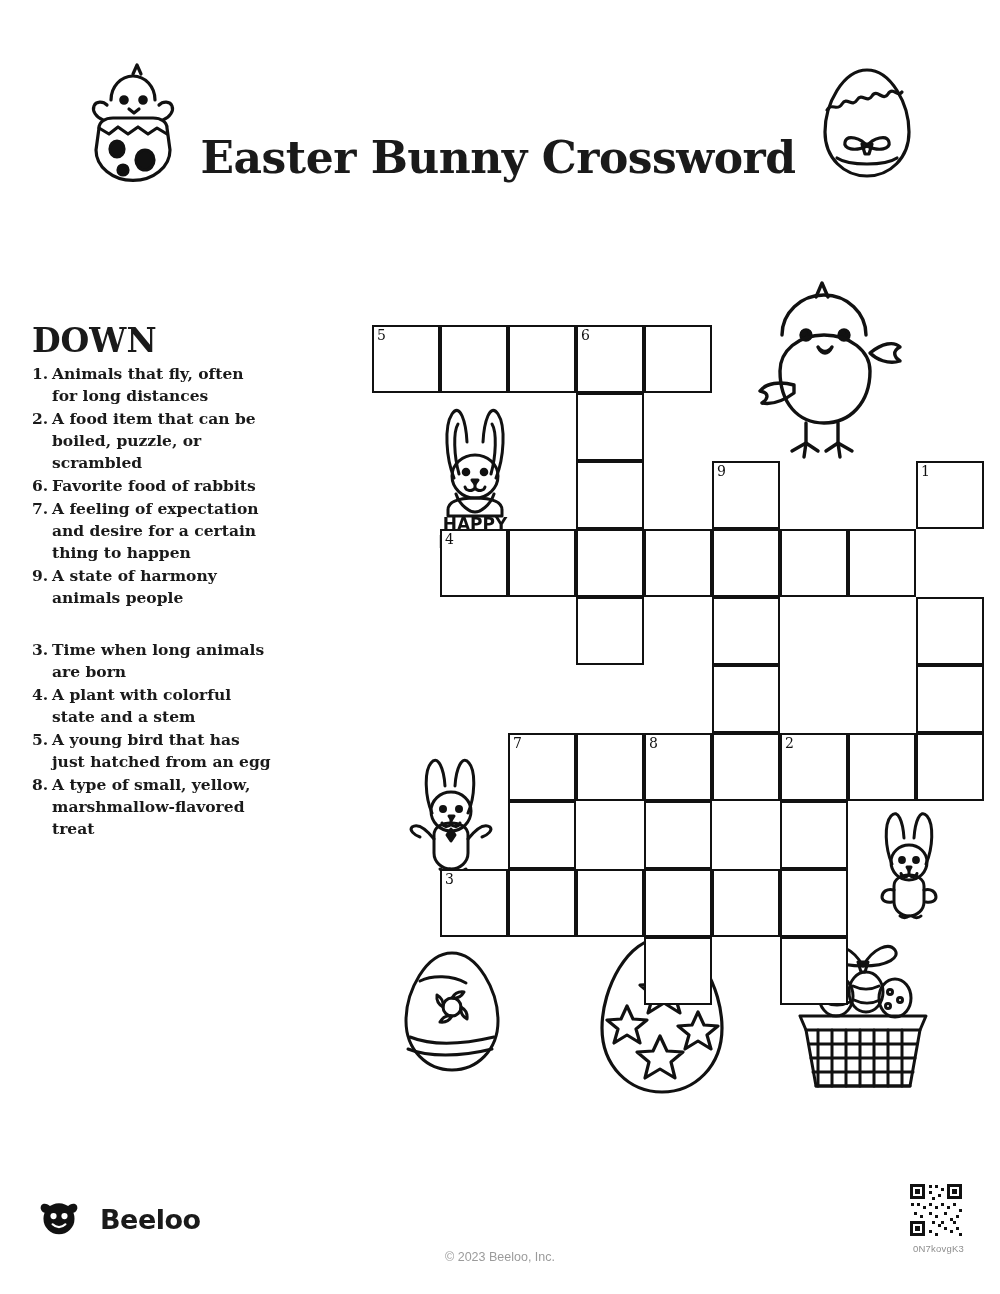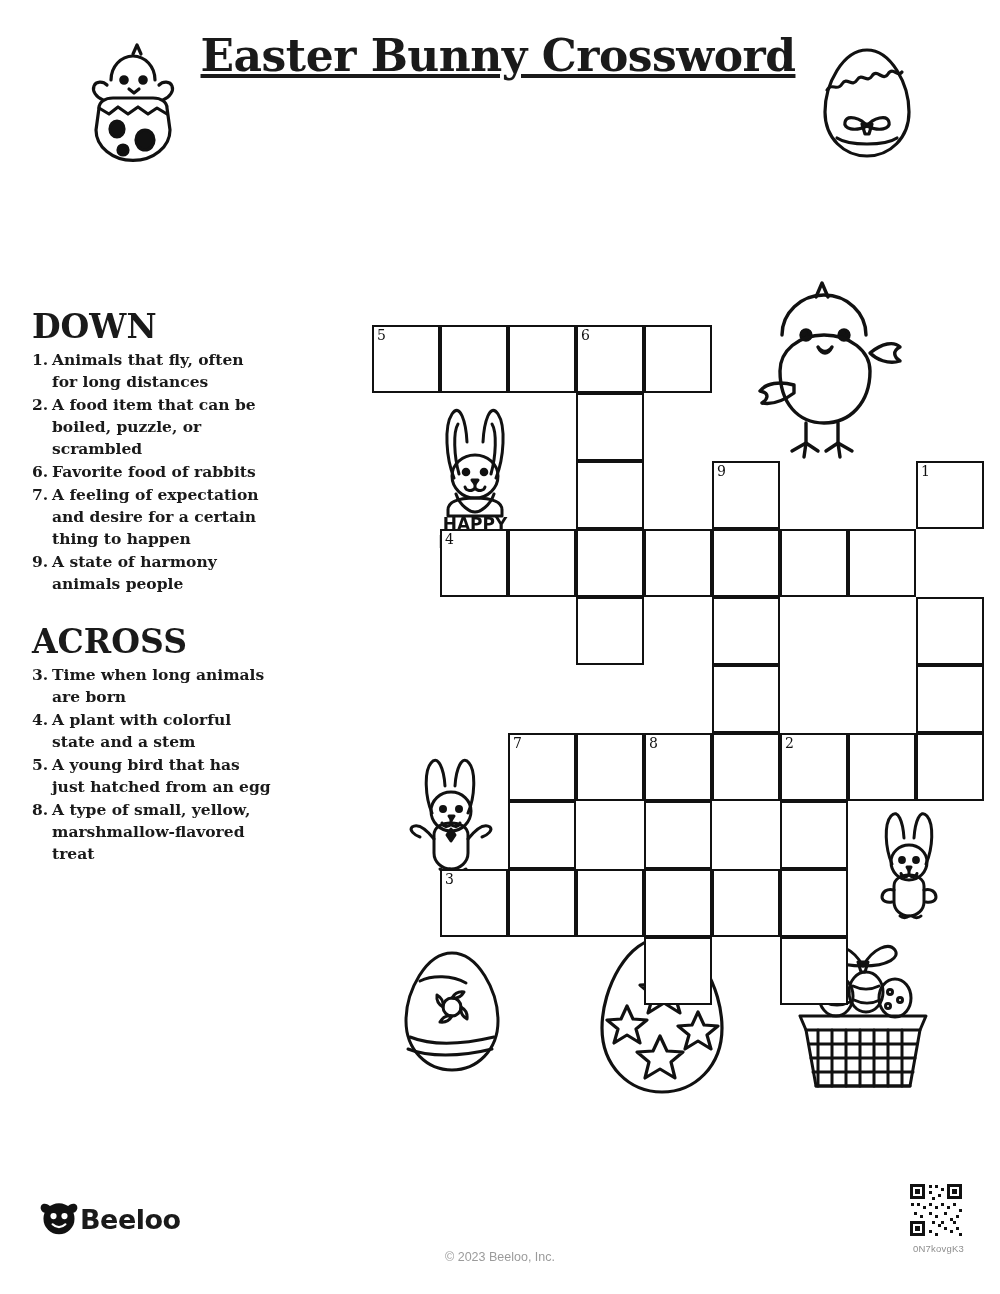--- a/index.html
+++ b/index.html
@@ -16,23 +16,22 @@
     overflow: hidden;
   }
 
   
   .header {
     position: absolute;
     left: 0; top: 34px;
     width: 1000px;
     height: 160px;
     display: flex;
-    align-items: flex-start;
+    align-items: flex-end;
     justify-content: center;
-    text-decoration: underline;
   }
   .header-chick {
     width: 120px; height: 140px;
     flex: 0 0 auto;
     margin-right: 8px;
   }
   .header-egg {
     width: 120px; height: 140px;
     flex: 0 0 auto;
     margin-left: 12px;
@@ -53,21 +52,21 @@
     font-size: 16.5px;
     font-weight: 700;
     margin: 0;
     line-height: 1.2;
   }
 
   
   .clues {
     position: absolute;
     left: 32px;
-    top: 310px;
+    top: 324px;
     width: 240px;
   }
   .clue-heading {
     font-family: "DejaVu Serif", serif;
     font-size: 33px;
     font-weight: 700;
     line-height: 1;
     margin: 0 0 6px 0;
   }
   .clue-list {
@@ -120,21 +119,21 @@
 
   
   .decor { position: absolute; }
 
   
   .footer-logo {
     position: absolute;
     left: 38px; bottom: 52px;
     display: flex;
     align-items: center;
-    gap: 0;
+    gap: 20px;
   }
   .brand-name {
     font-family: "DejaVu Sans", sans-serif;
     font-size: 27px;
     font-weight: 700;
     letter-spacing: -0.5px;
   }
   .copyright {
     position: absolute;
     left: 0; bottom: 30px;
@@ -224,21 +223,20 @@
         <span class="clue-text">A feeling of expectation and desire for a certain thing to happen</span>
       </li>
       <li class="clue-item">
         <span class="clue-num">9.</span>
         <span class="clue-text">A state of harmony animals people</span>
       </li>
     </ul>
   </div>
 
   <div class="across-block">
-    <h2 class="clue-heading">ACROSS</h2>
     <ul class="clue-list">
       <li class="clue-item">
         <span class="clue-num">3.</span>
         <span class="clue-text">Time when long animals are born</span>
       </li>
       <li class="clue-item">
         <span class="clue-num">4.</span>
         <span class="clue-text">A plant with colorful state and a stem</span>
       </li>
       <li class="clue-item">

